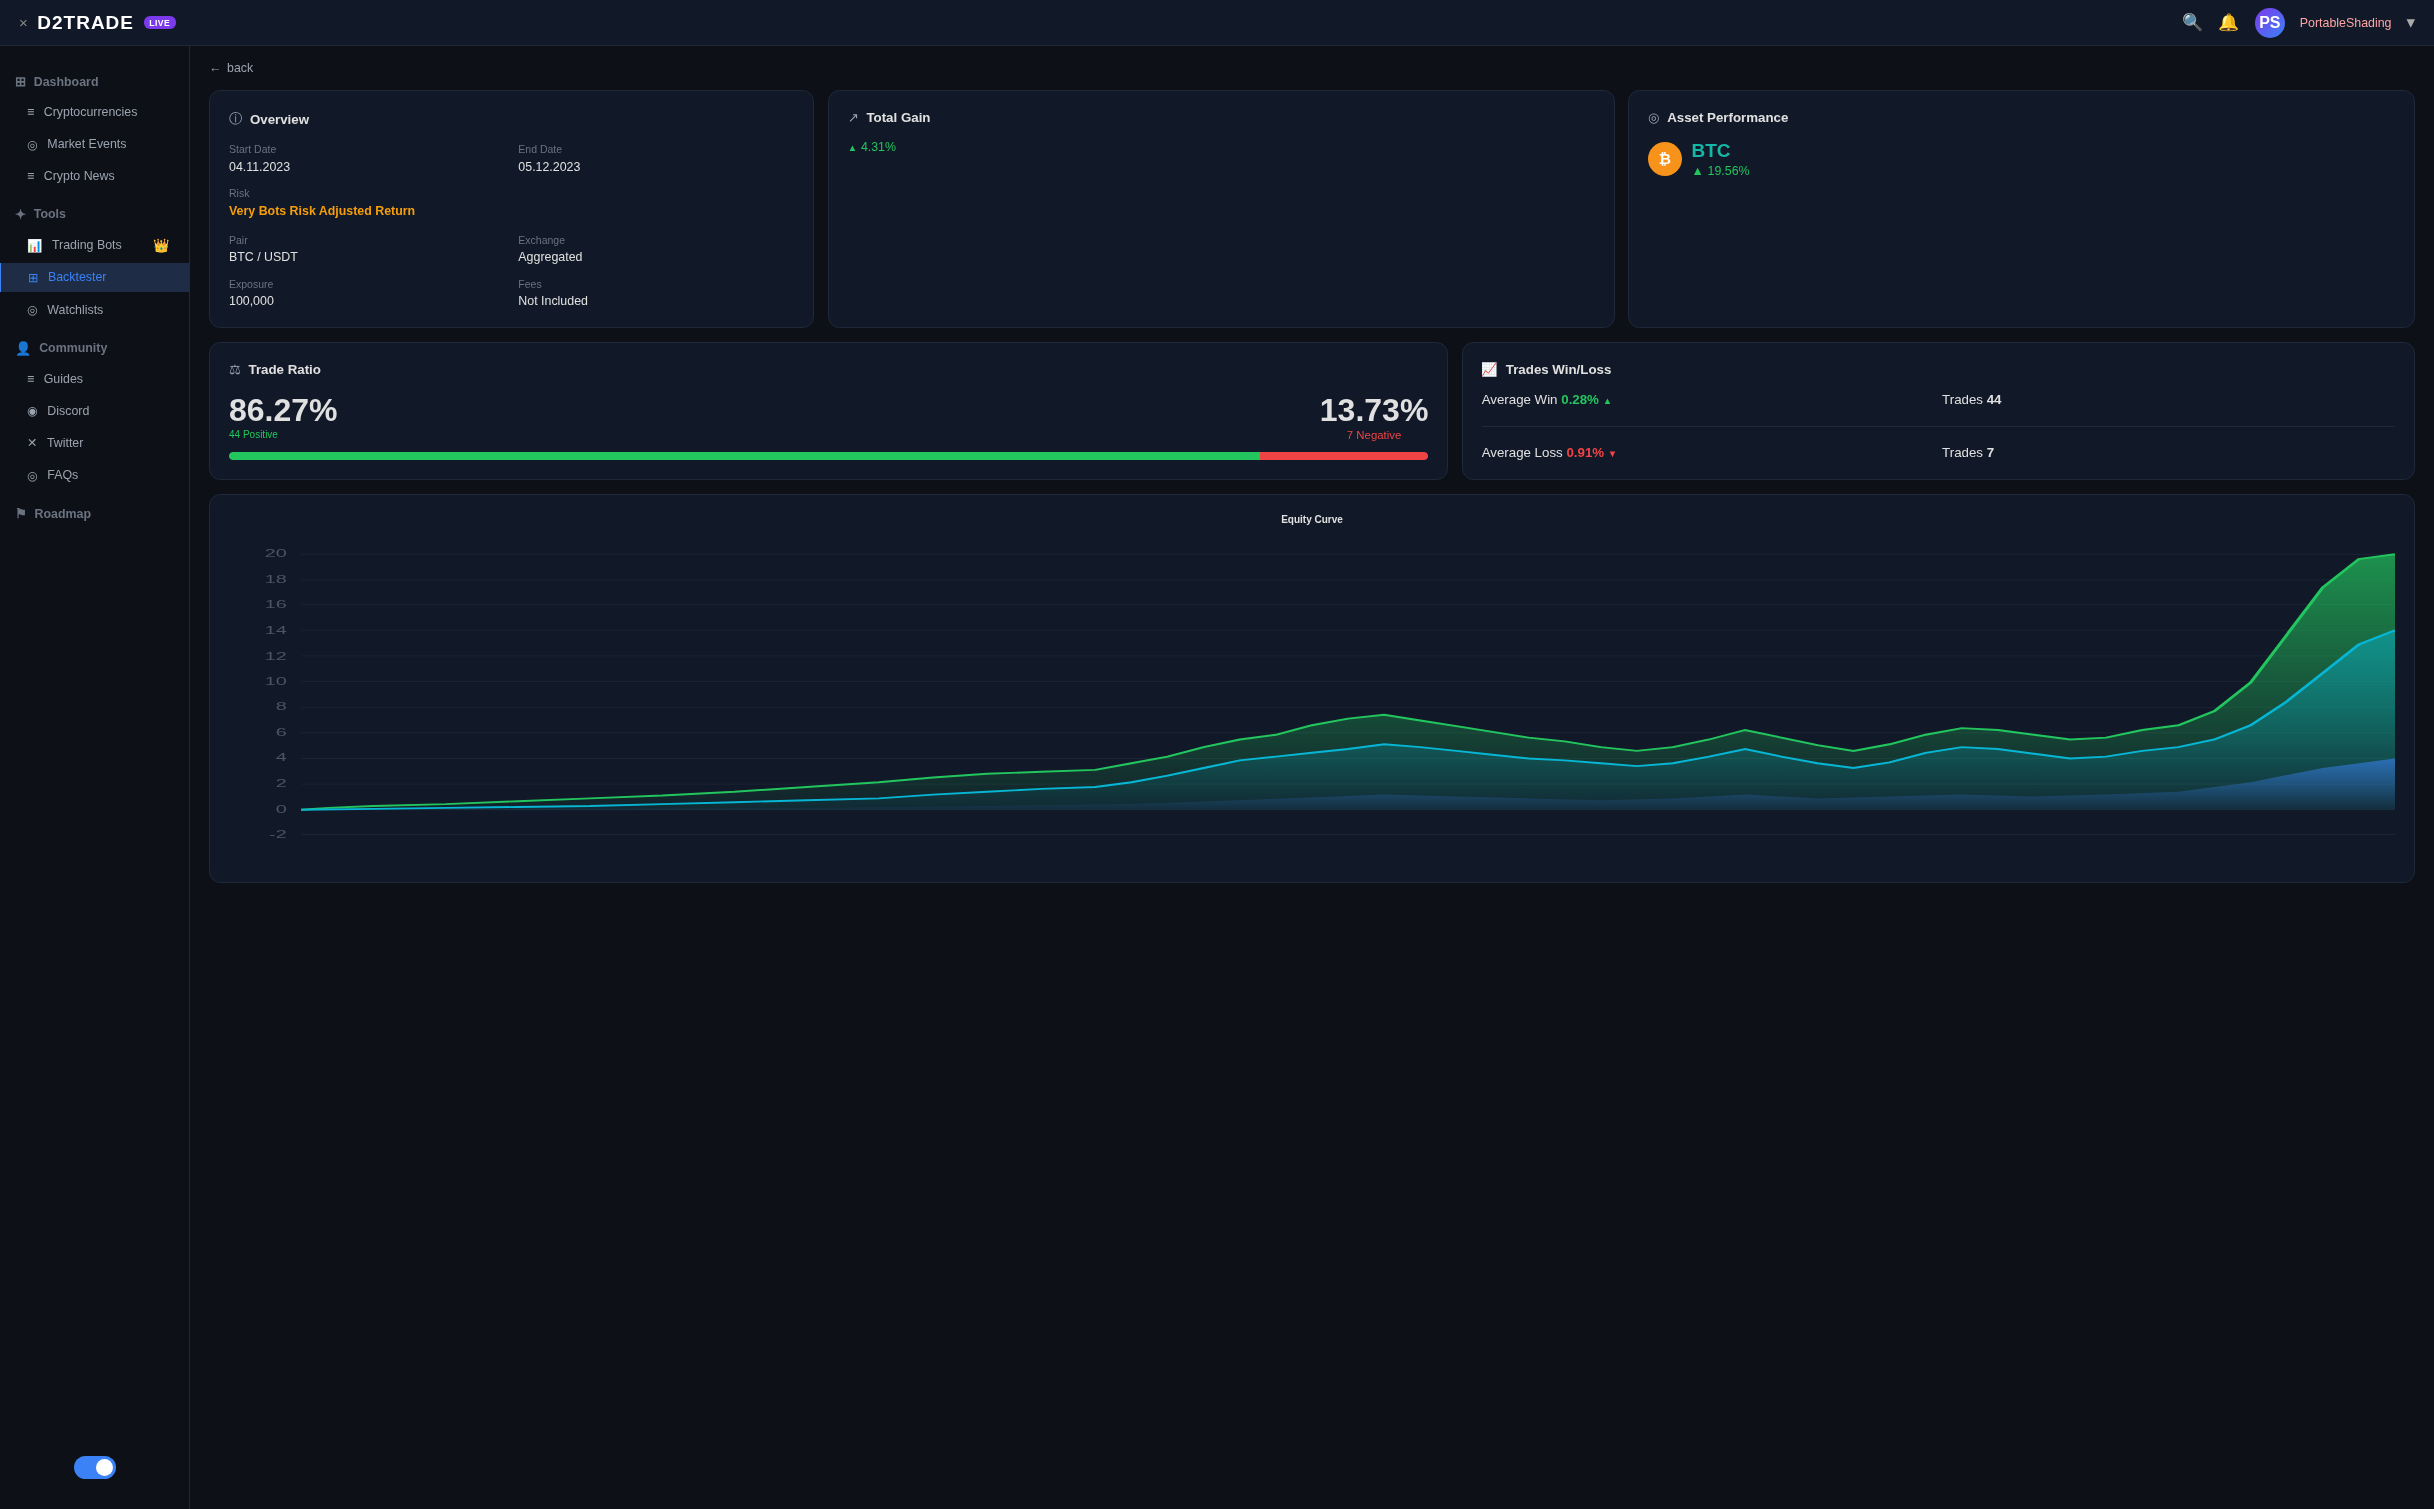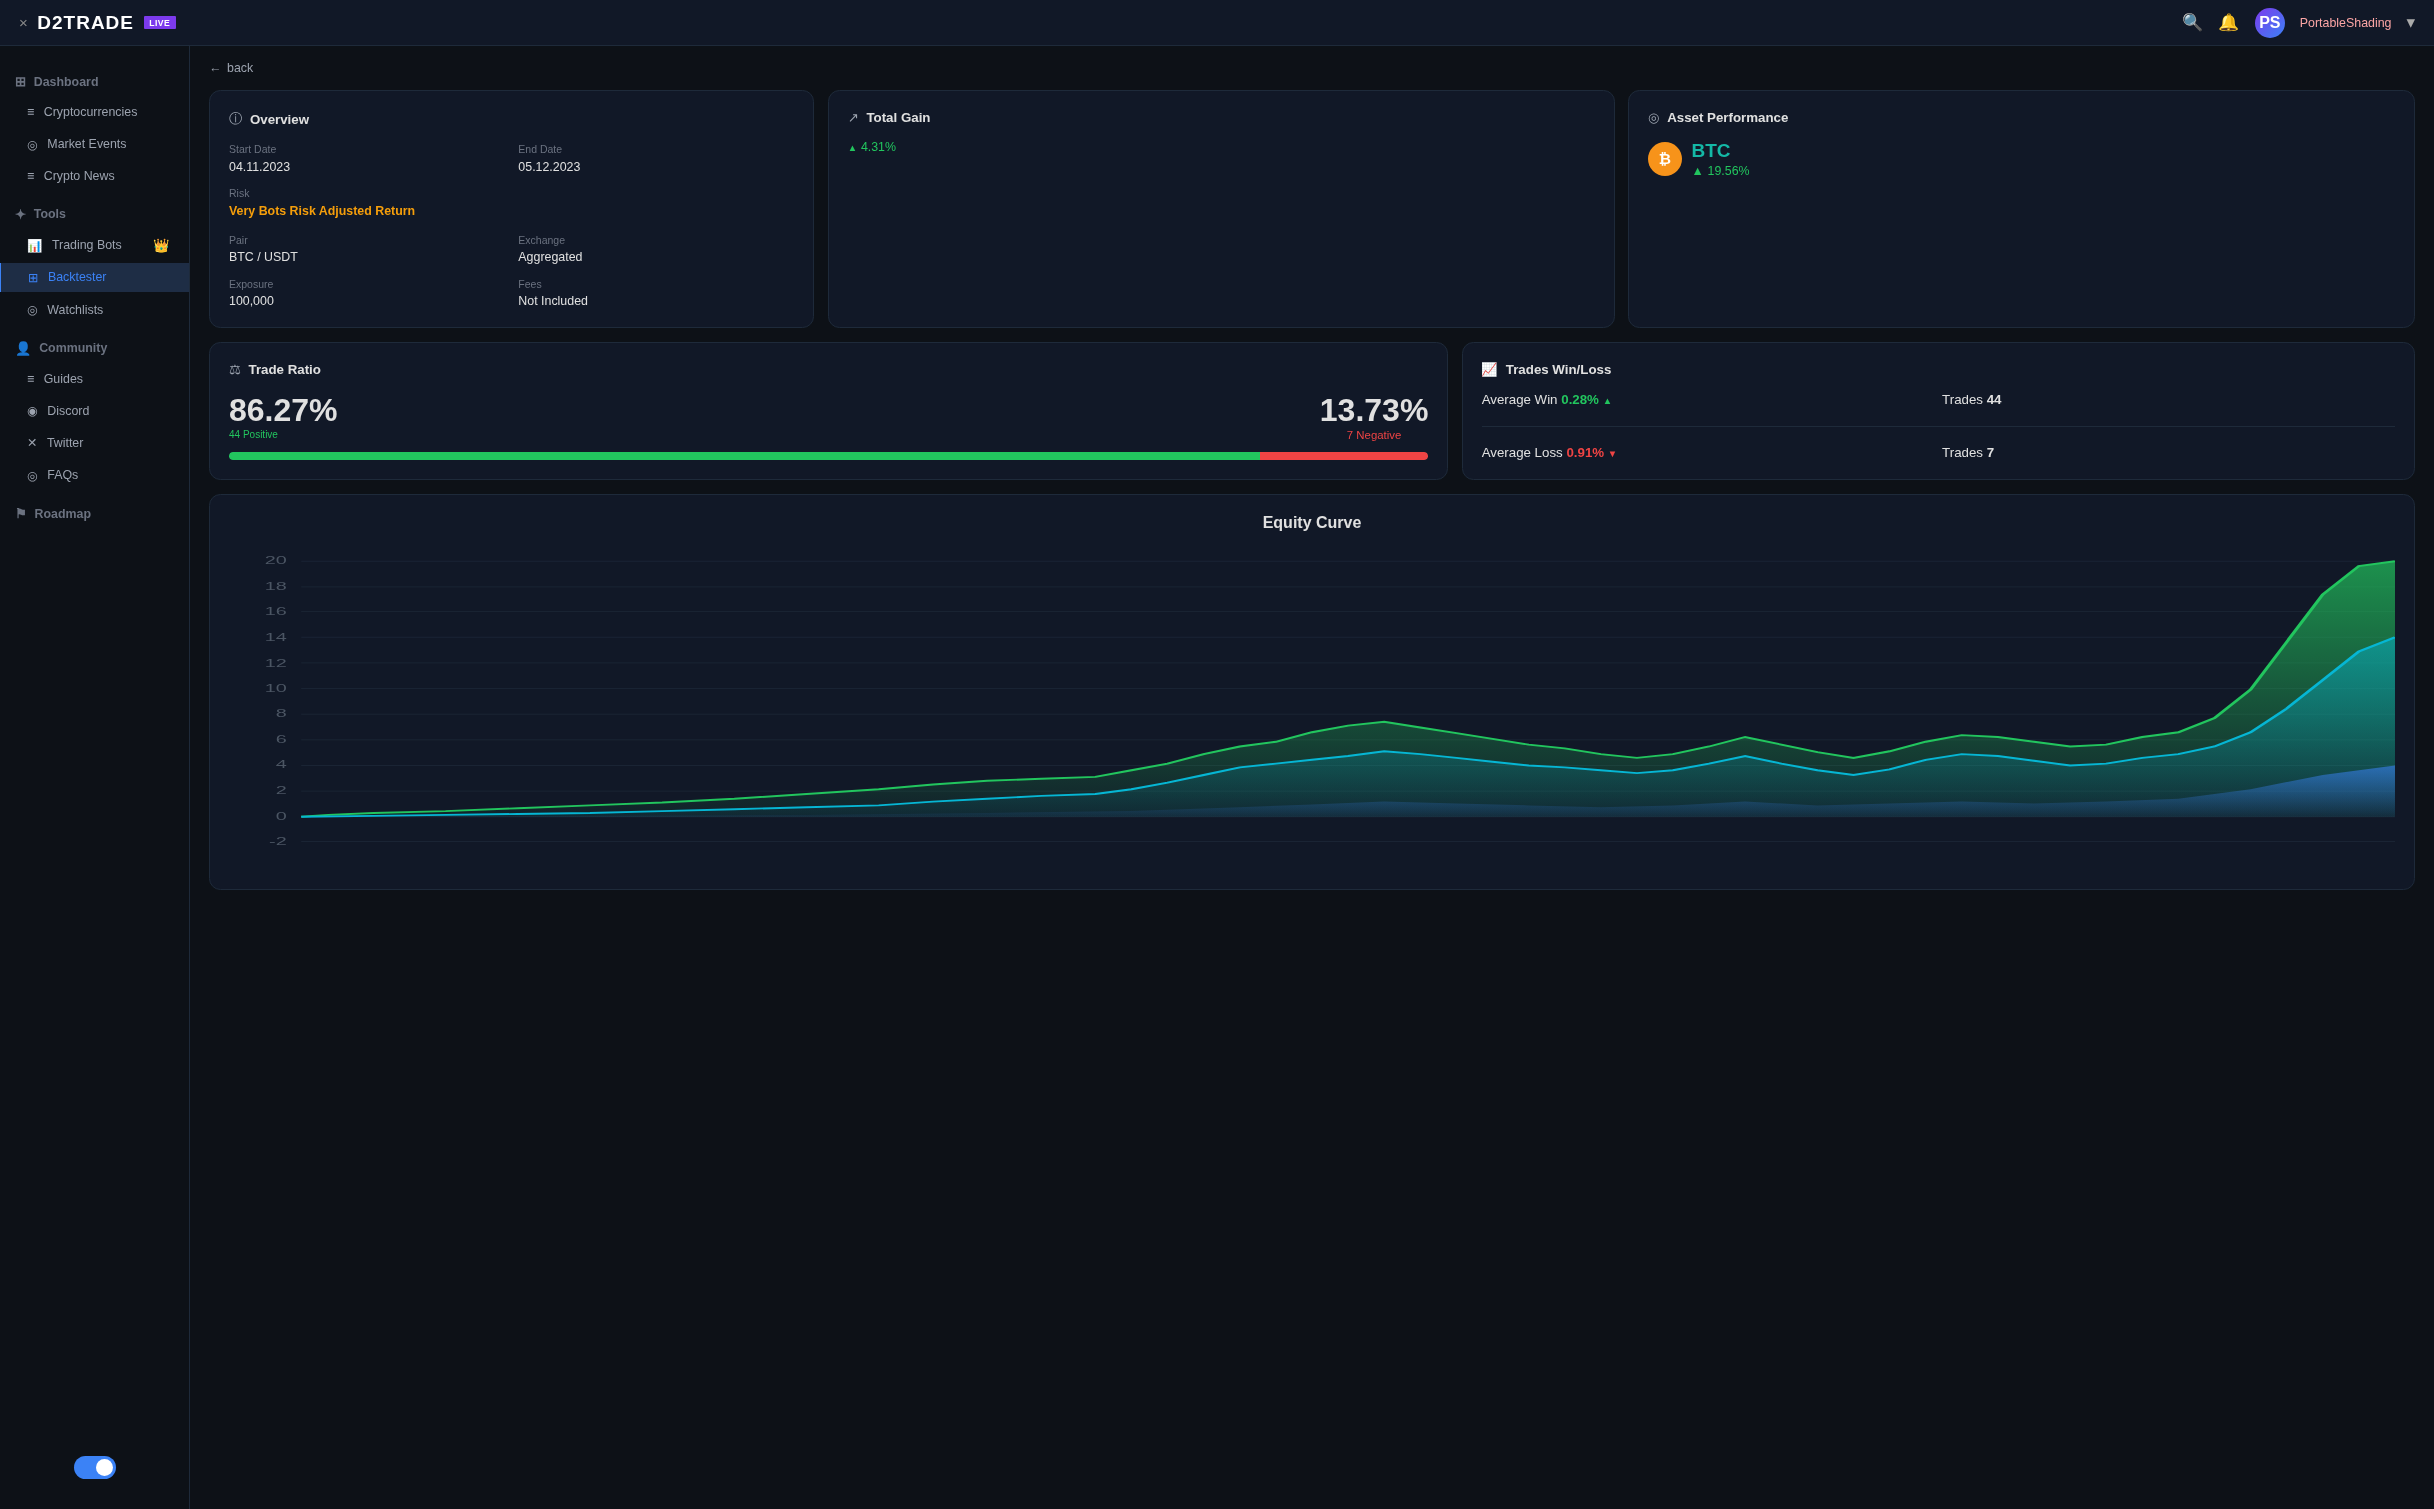--- a/index.html
+++ b/index.html
@@ -43,21 +43,21 @@
       letter-spacing: 1px;
     }
     .logo-d2 { color: #fff; }
     .logo-trade { color: #fff; }
     .live-badge {
       background: #7c3aed;
       color: #fff;
       font-size: 8.6px;
       font-weight: 700;
       padding: 1.9px 5.7px;
-      border-radius: 1px;
+      border-radius: 6px;
       letter-spacing: 0.5px;
     }
     .header-right {
       display: flex;
       align-items: center;
       gap: 15px;
     }
     .header-icon {
       color: #aaa;
       font-size: 17px;
@@ -360,21 +360,21 @@
 
     
     .equity-section {
       background: #111827;
       border-radius: 11.4px;
       border: 1px solid #1e2a3a;
       padding: 19px;
     }
     .equity-title {
       text-align: center;
-      font-size: 16px;
+      font-size: 10px;
       font-weight: 600;
       color: #e0e0e0;
       margin-bottom: 15px;
     }
     .equity-chart {
       position: relative;
       height: 323px;
     }
     .equity-chart svg {
       width: 100%;

